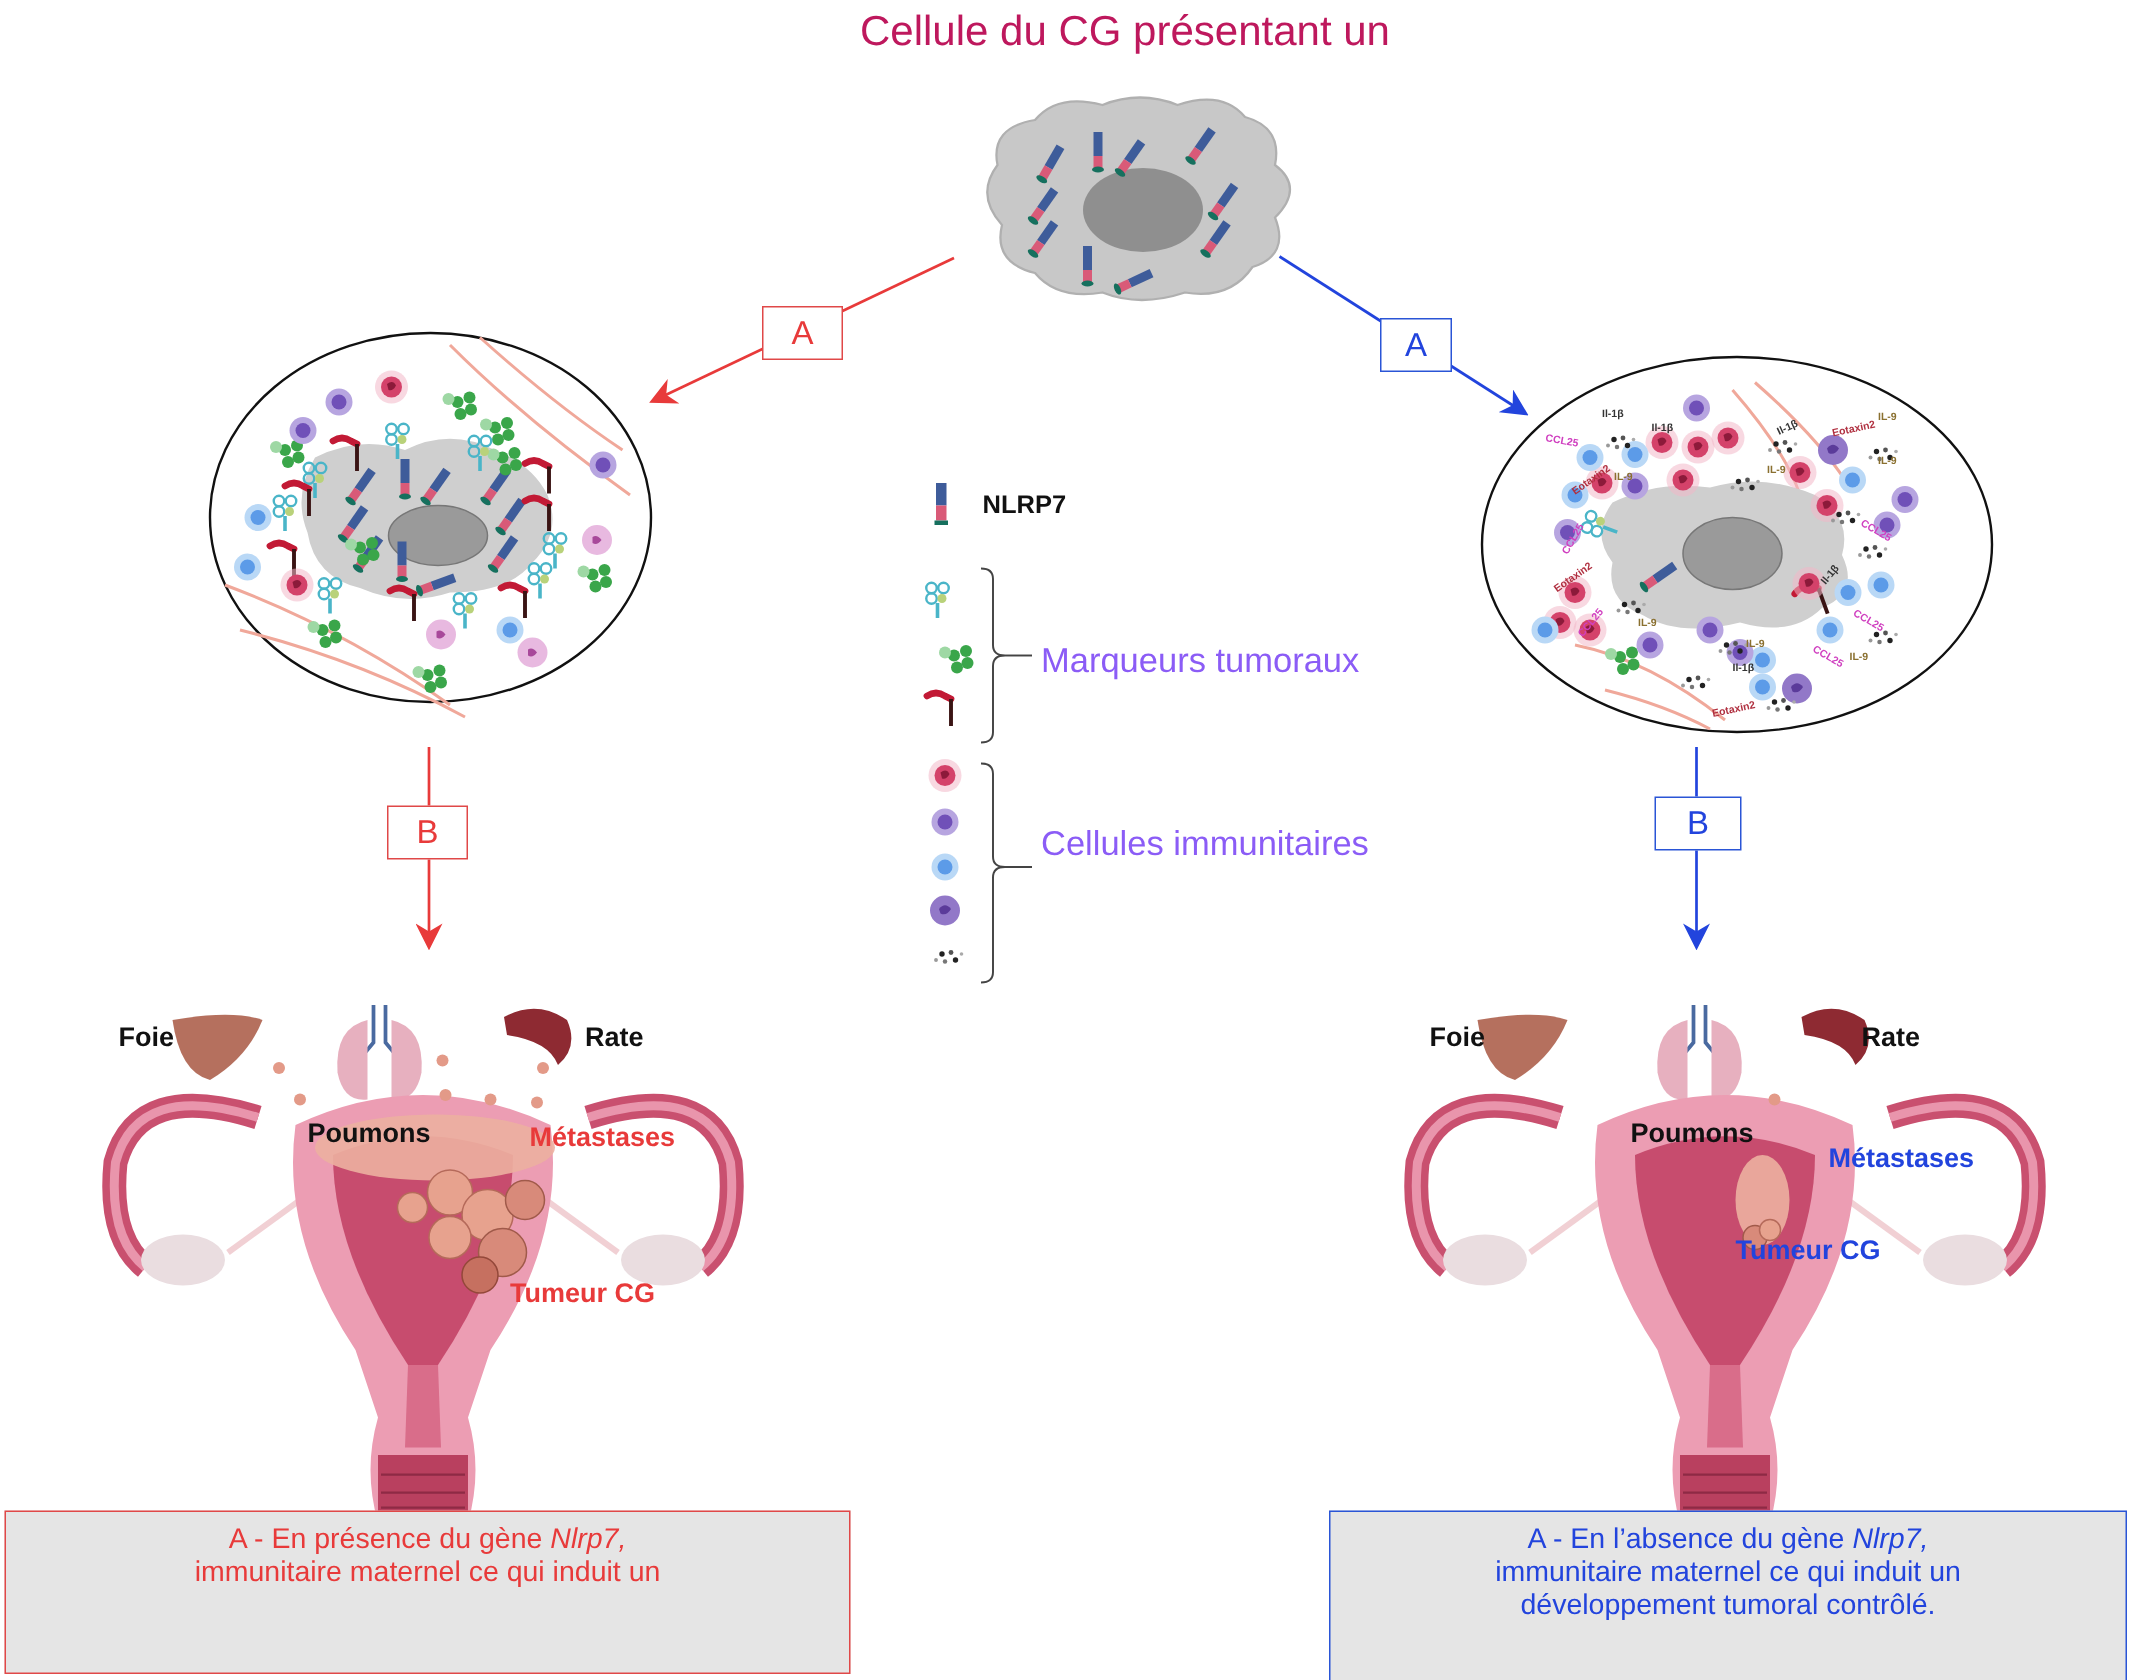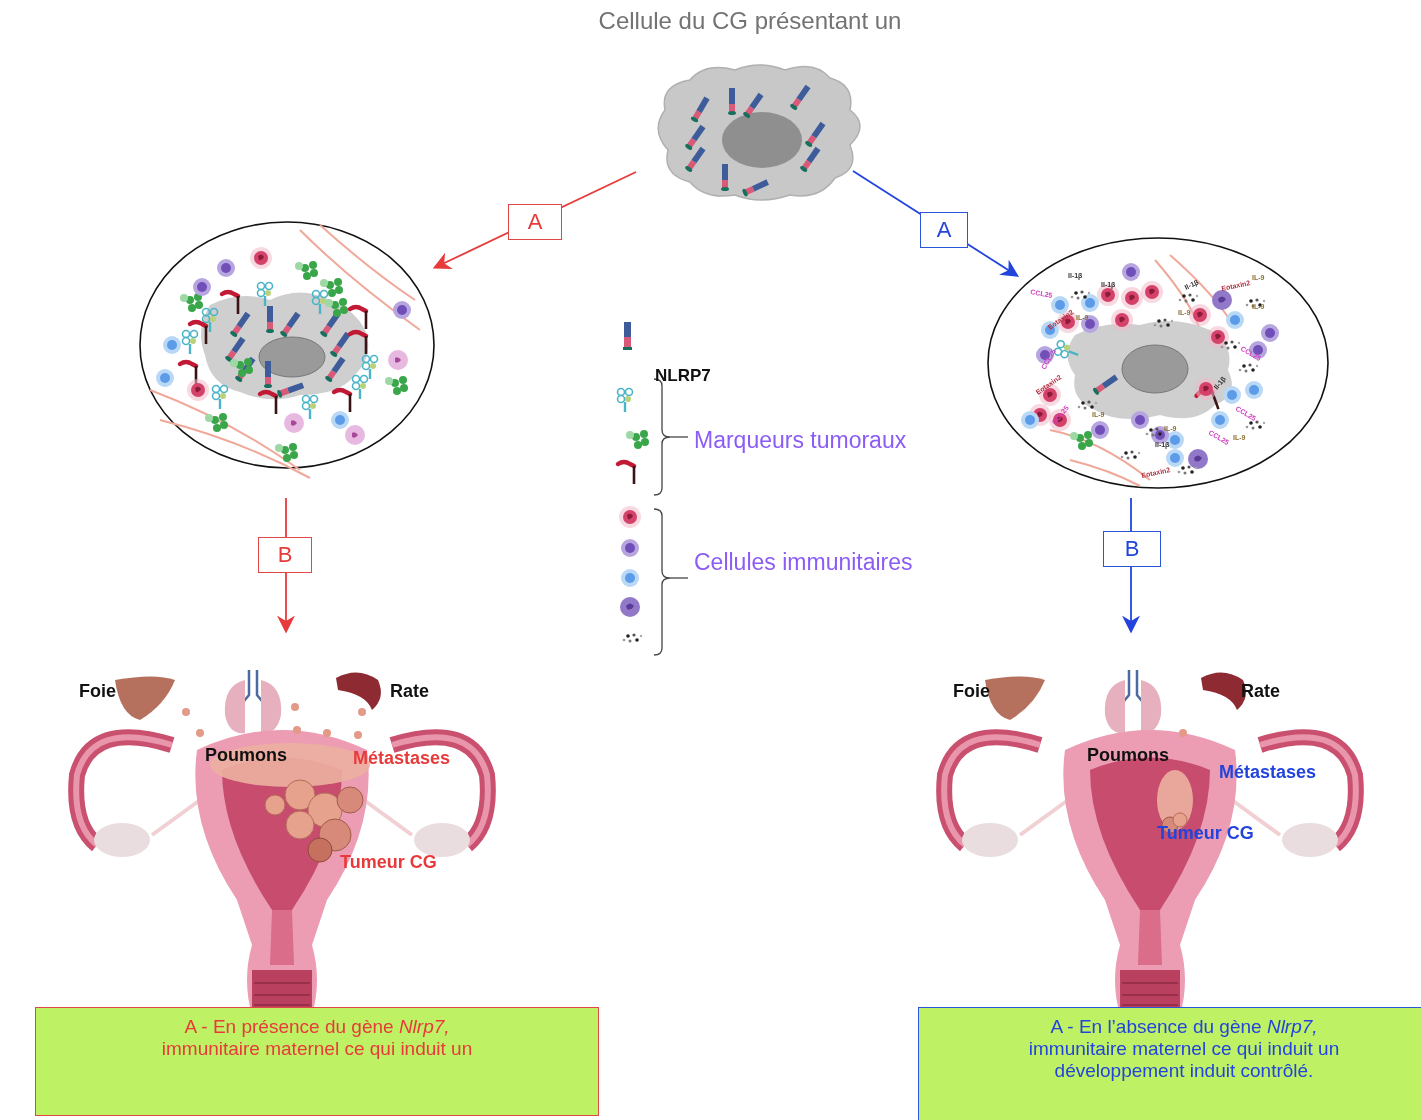--- a/index.html
+++ b/index.html
@@ -1,31 +1,31 @@
 <!DOCTYPE html>
 <html><head>
 <meta charset="utf-8">
 <style>
   html, body { margin:0; padding:0; background:#ffffff; }
   body { width:1421px; height:1120px; position:relative; overflow:hidden;
          font-family:"Liberation Sans", sans-serif; color:#111; }
   .abs { position:absolute; }
-  .title { left:560px; top:8px; width:380px; text-align:center; font-size:24px; line-height:25px; color:#737373; }
+  .title { left:560px; top:8px; width:380px; text-align:center; font-size:28px; line-height:25px; color:#be185d; }
   svg.layer { position:absolute; left:0; top:0; }
   .boxlabel { position:absolute; background:#fff; display:flex; align-items:center; justify-content:center;
               font-size:22px; }
   .red { color:#e83a3a; }
   .blue { color:#2244dd; }
   .bred { border:1.5px solid #e04848; }
   .bblue { border:1.5px solid #2a55d6; }
   .organ-label { position:absolute; font-weight:bold; font-size:18px; color:#111;margin-top:32px; }
   .tum-label { position:absolute; font-weight:bold; font-size:18px; }
   .legend-text { position:absolute; font-size:23px; color:#8b5cf6; }
   .legend-bold { position:absolute; font-size:17px; font-weight:bold; color:#111; }
-  .caption { position:absolute; text-align:center; font-size:19px; line-height:22px; box-sizing:border-box; padding-top:8px; background:#bef264;margin-left:32px; }
+  .caption { position:absolute; text-align:center; font-size:19px; line-height:22px; box-sizing:border-box; padding-top:8px; background:#e5e5e5; }
   .caption i { font-style:italic; }
 </style>
 </head>
 <body>
 
 <div class="abs title">
   <div>Cellule du CG présentant un</div>
 </div>
 
 <svg class="layer" width="1421" height="1120" viewBox="0 0 1421 1120">
@@ -337,21 +337,21 @@
 <div class="boxlabel blue bblue" style="left:920px; top:212px; width:46px; height:34px;">
   <span>A</span>
 </div>
 <div class="boxlabel red bred" style="left:258px; top:537px; width:52px; height:34px;">
   <span>B</span>
 </div>
 <div class="boxlabel blue bblue" style="left:1103px; top:531px; width:56px; height:34px;">
   <span>B</span>
 </div>
 
-<div class="legend-bold" style="left:655px; top:327px;margin-top:39px;">NLRP7</div>
+<div class="legend-bold" style="left:655px; top:327px;">NLRP7</div>
 <div class="legend-text" style="left:694px; top:427px;">Marqueurs tumoraux</div>
 <div class="legend-text" style="left:694px; top:549px;">Cellules immunitaires</div>
 
 <div class="organ-label" style="left:79px; top:649px;">Foie</div>
 <div class="organ-label" style="left:390px; top:649px;">Rate</div>
 <div class="organ-label" style="left:205px; top:713px;">Poumons</div>
 <div class="tum-label red" style="left:353px; top:748px;">Métastases</div>
 <div class="tum-label red" style="left:340px; top:852px;">Tumeur CG</div>
 
 <div class="organ-label" style="left:953px; top:649px;">Foie</div>
@@ -360,14 +360,14 @@
 <div class="tum-label blue" style="left:1219px; top:762px;">Métastases</div>
 <div class="tum-label blue" style="left:1157px; top:823px;">Tumeur CG</div>
 
 <div class="caption red bred" style="left:3px; top:1007px; width:564px; height:109px;">
   <div><span>A - En présence du gène </span><i>Nlrp7,</i></div>
   <div>immunitaire maternel ce qui induit un</div>
 </div>
 <div class="caption blue bblue" style="left:886px; top:1007px; width:532px; height:120px;">
   <div><span>A - En l’absence du gène </span><i>Nlrp7,</i></div>
   <div>immunitaire maternel ce qui induit un</div>
-  <div>développement induit contrôlé.</div>
+  <div>développement tumoral contrôlé.</div>
 </div>
 
 </body></html>

